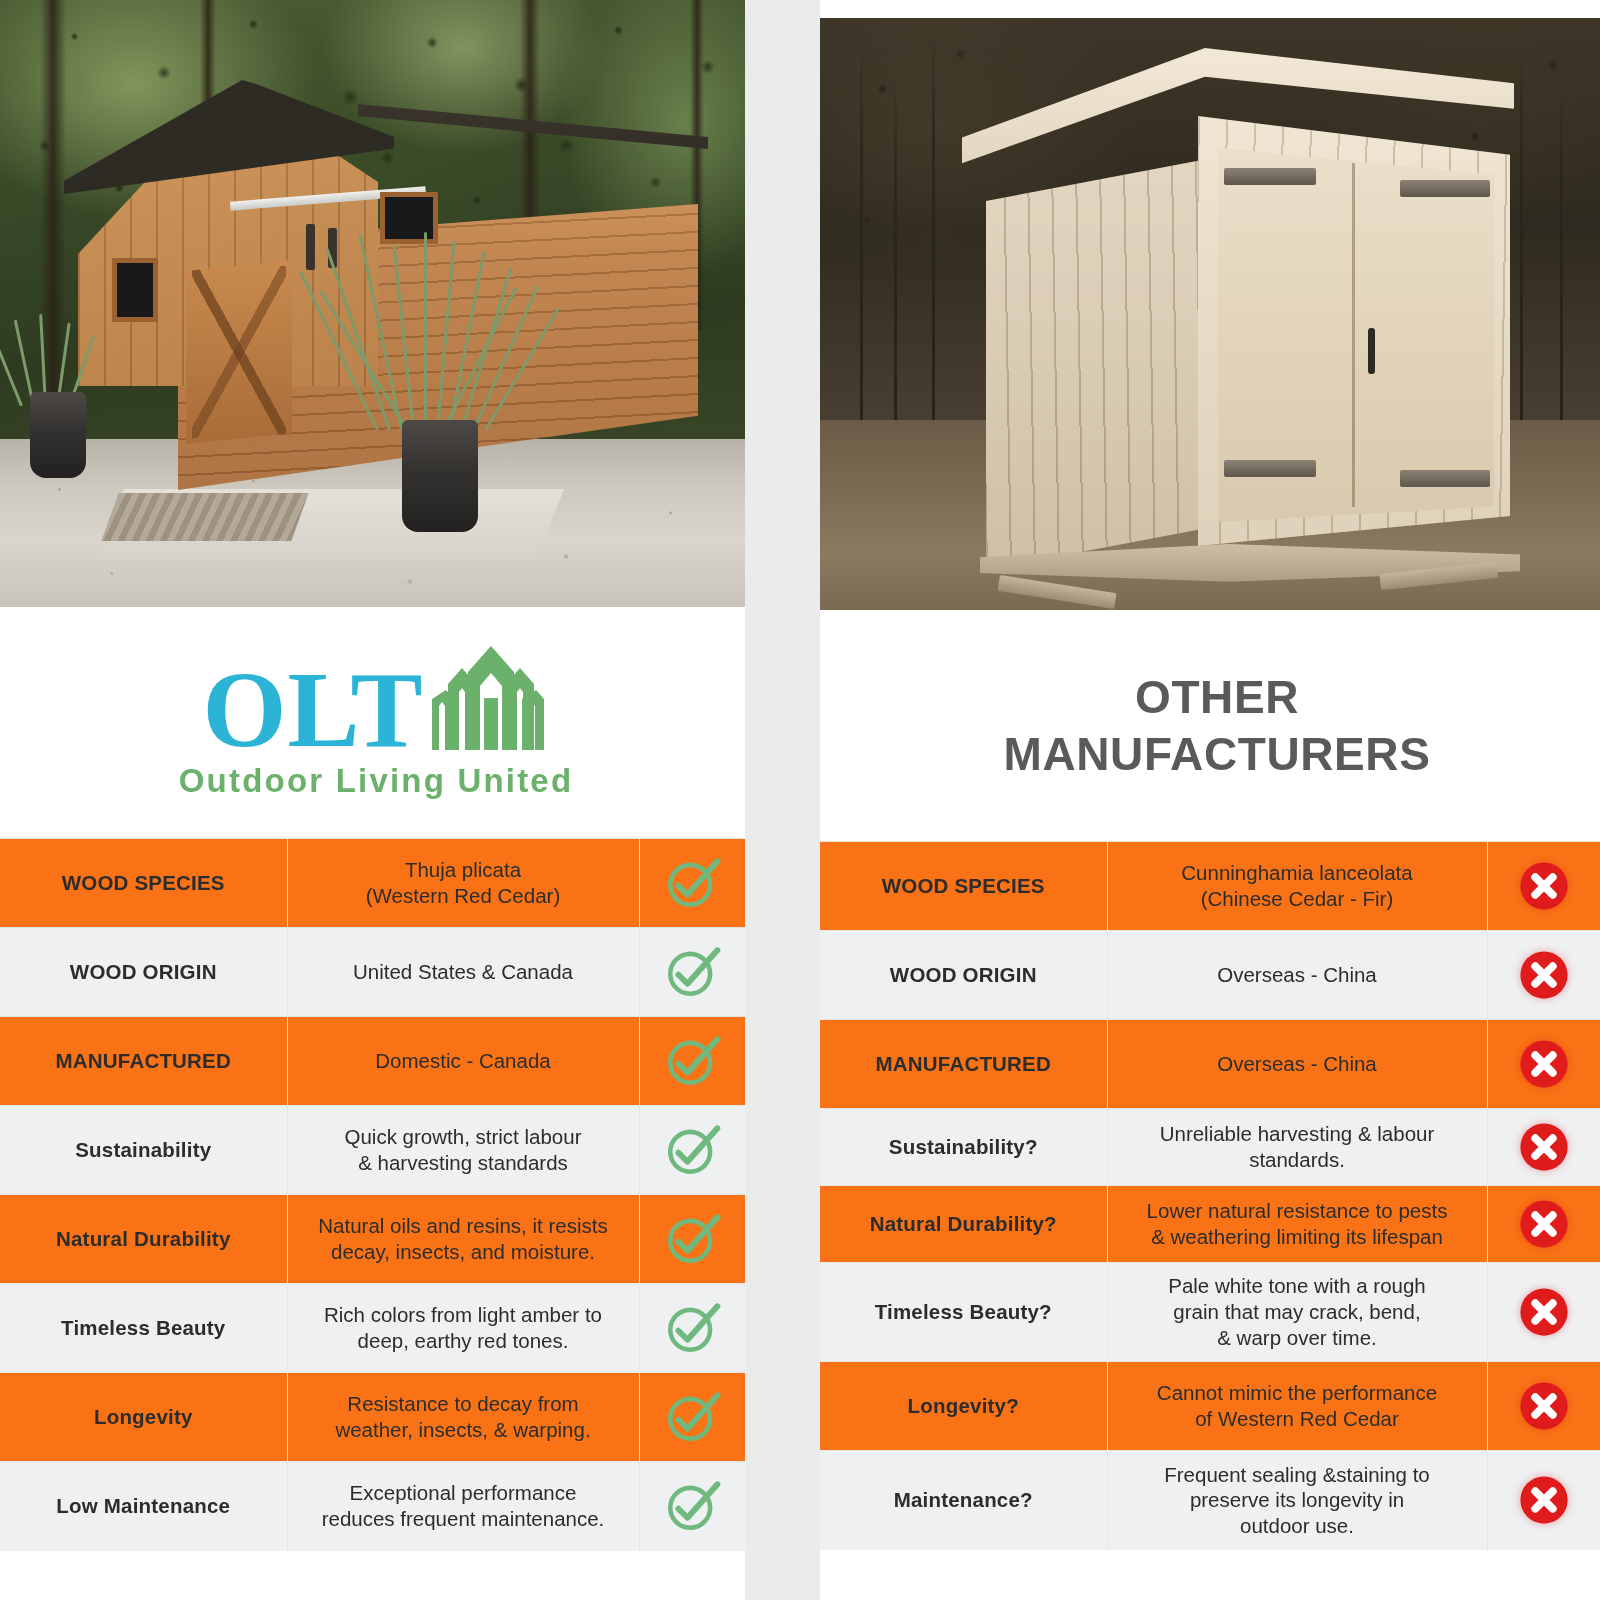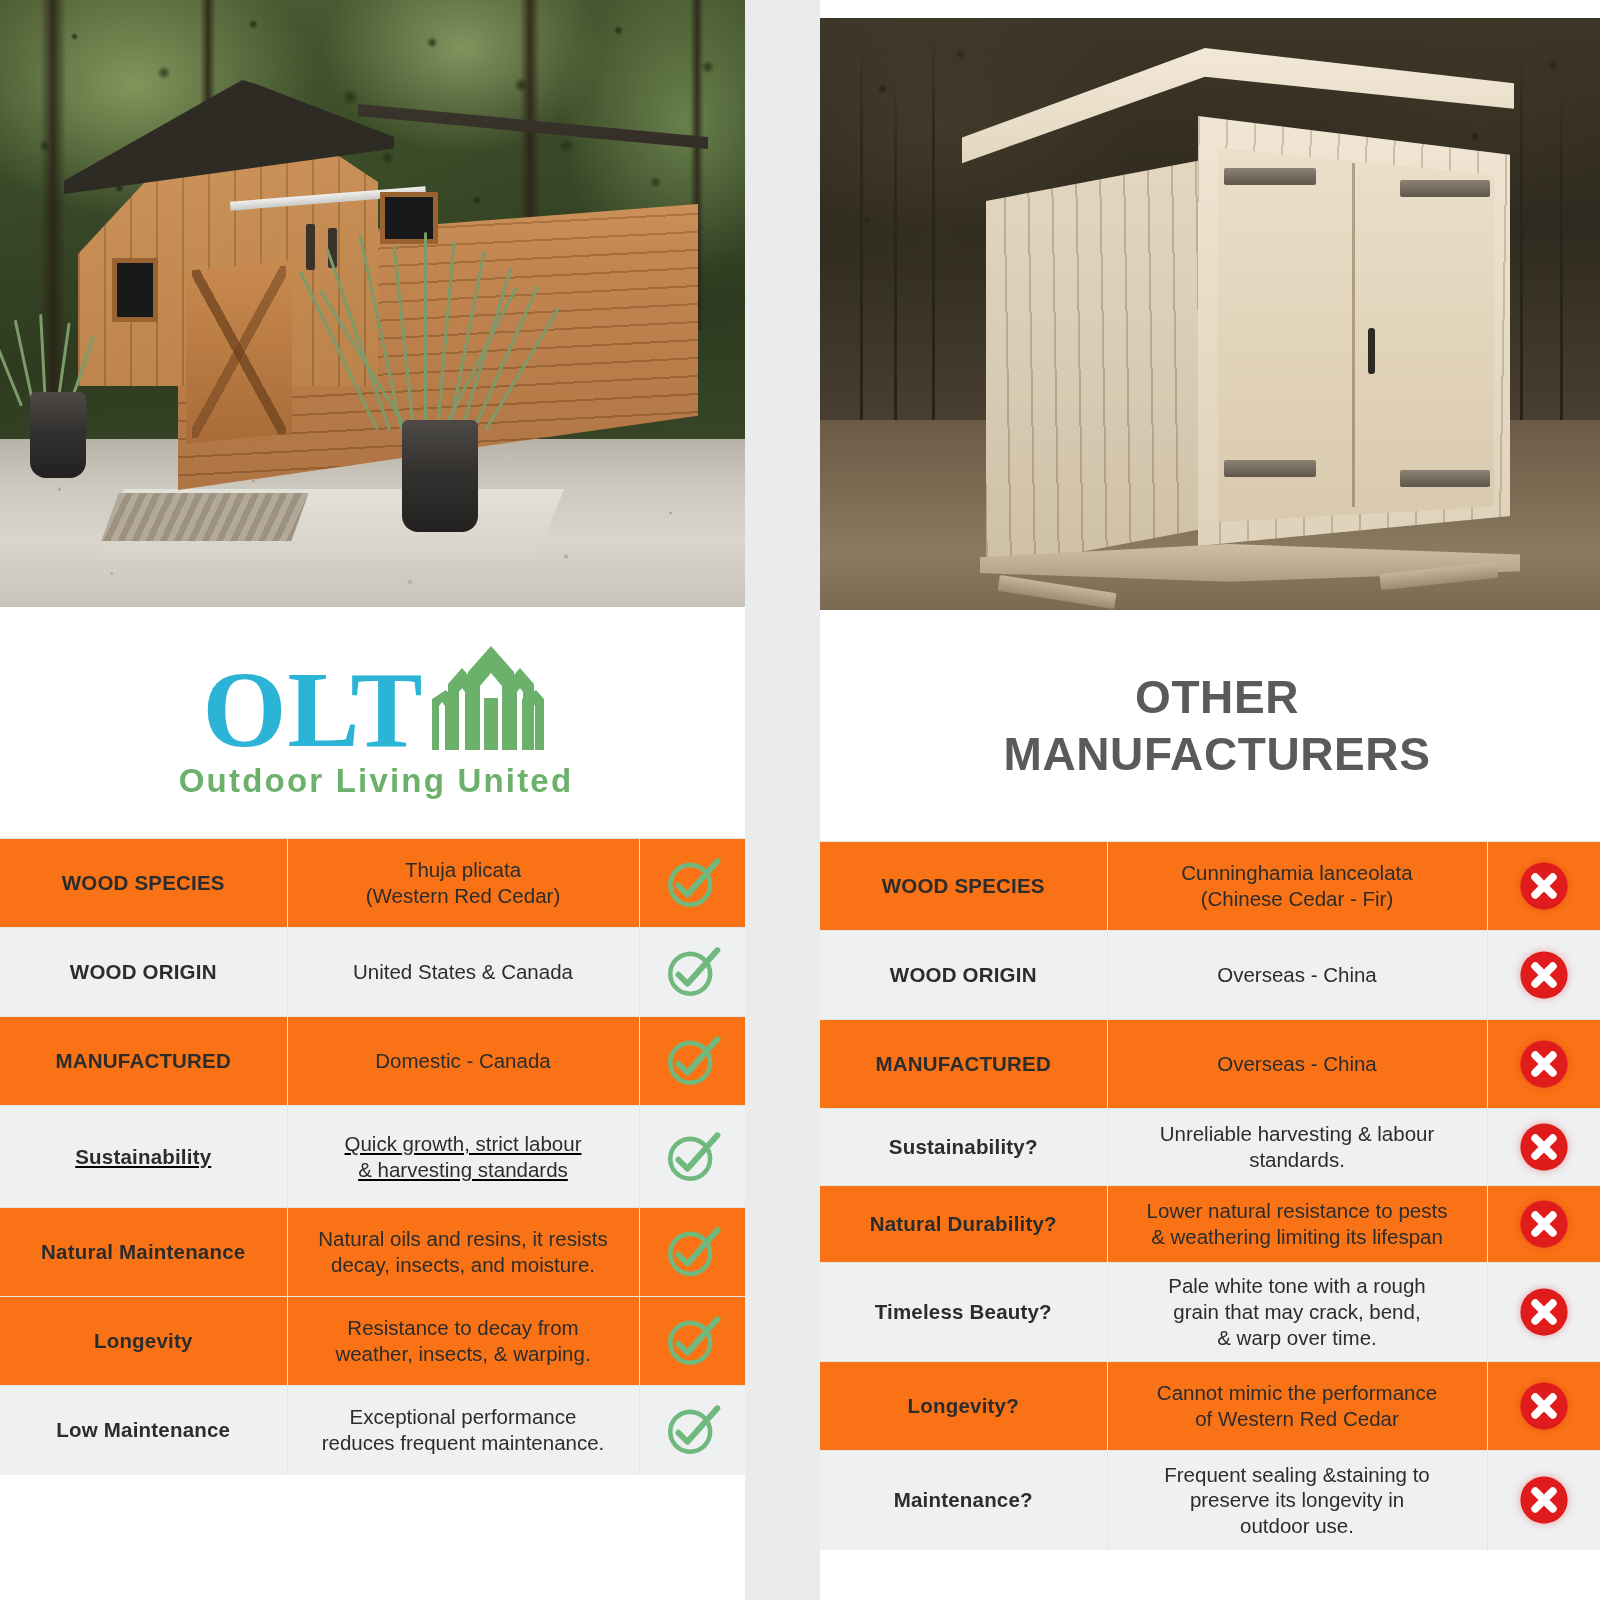--- a/index.html
+++ b/index.html
@@ -470,35 +470,47 @@
             <td class="col-value">Domestic - Canada</td>
             <td class="col-icon">
               <div class="icon-wrap">
                 <svg class="check-icon" width="58" height="58" viewBox="0 0 64 64" aria-hidden="true">
                   <circle cx="30" cy="34" r="22" fill="none" stroke="#6fb97f" stroke-width="5"></circle>
                   <path d="M17 35 L27 45 L60 8" fill="none" stroke="#6fb97f" stroke-width="6.5" stroke-linecap="round" stroke-linejoin="round"></path>
                 </svg>
               </div>
             </td>
           </tr>
-          <tr class="alt" style="height: 102px; text-decoration: underline;">
+          <tr class="alt" style="height: 89px;">
             <td class="col-label">Sustainability</td>
             <td class="col-value">Quick growth, strict labour<br>&amp; harvesting standards</td>
             <td class="col-icon">
               <div class="icon-wrap">
                 <svg class="check-icon" width="58" height="58" viewBox="0 0 64 64" aria-hidden="true">
                   <circle cx="30" cy="34" r="22" fill="none" stroke="#6fb97f" stroke-width="5"></circle>
                   <path d="M17 35 L27 45 L60 8" fill="none" stroke="#6fb97f" stroke-width="6.5" stroke-linecap="round" stroke-linejoin="round"></path>
                 </svg>
               </div>
             </td>
           </tr>
           <tr style="height: 89px;">
-            <td class="col-label">Natural Maintenance</td>
+            <td class="col-label">Natural Durability</td>
             <td class="col-value">Natural oils and resins, it resists<br>decay, insects, and moisture.</td>
+            <td class="col-icon">
+              <div class="icon-wrap">
+                <svg class="check-icon" width="58" height="58" viewBox="0 0 64 64" aria-hidden="true">
+                  <circle cx="30" cy="34" r="22" fill="none" stroke="#6fb97f" stroke-width="5"></circle>
+                  <path d="M17 35 L27 45 L60 8" fill="none" stroke="#6fb97f" stroke-width="6.5" stroke-linecap="round" stroke-linejoin="round"></path>
+                </svg>
+              </div>
+            </td>
+          </tr>
+          <tr class="alt" style="height: 89px;">
+            <td class="col-label">Timeless Beauty</td>
+            <td class="col-value">Rich colors from light amber to<br>deep, earthy red tones.</td>
             <td class="col-icon">
               <div class="icon-wrap">
                 <svg class="check-icon" width="58" height="58" viewBox="0 0 64 64" aria-hidden="true">
                   <circle cx="30" cy="34" r="22" fill="none" stroke="#6fb97f" stroke-width="5"></circle>
                   <path d="M17 35 L27 45 L60 8" fill="none" stroke="#6fb97f" stroke-width="6.5" stroke-linecap="round" stroke-linejoin="round"></path>
                 </svg>
               </div>
             </td>
           </tr>
           <tr style="height: 89px;">

